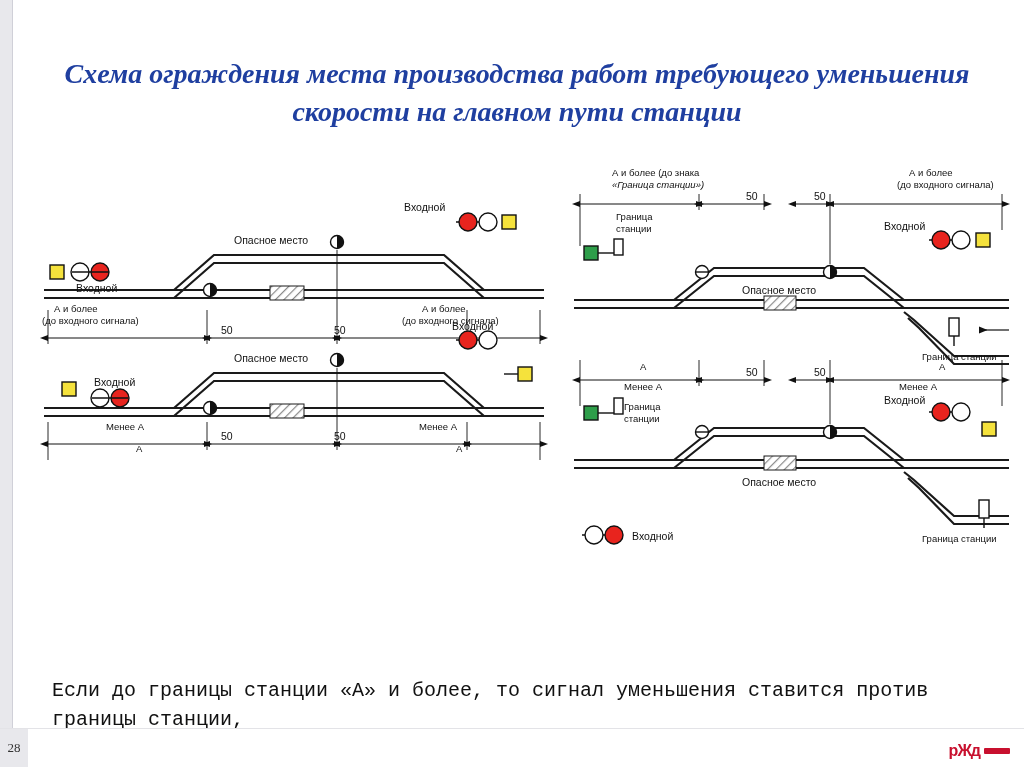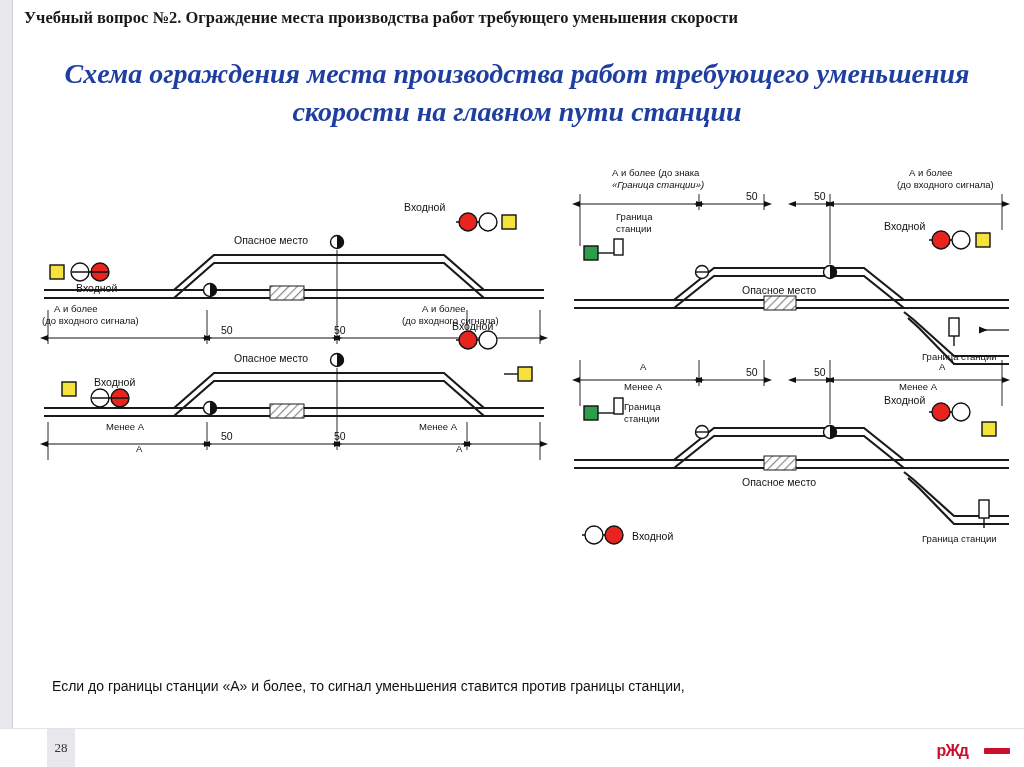--- a/index.html
+++ b/index.html
@@ -27,56 +27,55 @@
     text-align:center;
     font-family:"Liberation Serif", serif;
     font-style:italic;font-weight:bold;
     font-size:28px;color:#1f3fa0;line-height:1.35;
   }
   .diagram{
     position:absolute;left:12px;top:160px;width:1000px;height:500px;
   }
   .footnote{
     position:absolute;left:40px;top:676px;width:950px;
-    font-family:Liberation Sans, sans-serif;
-    font-size:14px;color:#111;line-height:1.45;
+    font-family:Liberation Mono, monospace;
+    font-size:20px;color:#111;line-height:1.45;
   }
   .pagebar{
     position:absolute;left:0;bottom:0;width:1024px;height:38px;
     background:#ffffff;border-top:1px solid #e3e3e7;
   }
   .pagenum-box{
     position:absolute;left:0;bottom:0;width:28px;height:38px;
     background:#e8e8ec;
     display:flex;align-items:center;justify-content:center;
-    font-family:"Liberation Serif", serif;font-size:13px;color:#333;margin-left:47px;
+    font-family:"Liberation Serif", serif;font-size:13px;color:#333;
   }
   .rzd{
     position:absolute;right:14px;bottom:7px;
-    display:flex;align-items:center;gap:16px;
+    display:flex;align-items:center;gap:4px;
   }
   .rzd-glyph{
     font-family:"Liberation Sans", sans-serif;
     font-weight:bold;font-size:16px;color:#c8102e;
     letter-spacing:-1px;
   }
   .rzd-bar{width:26px;height:6px;background:#c8102e;border-radius:1px;}
   svg{display:block;}
   .dlabel{font-family:"Liberation Sans", sans-serif;font-size:10.5px;fill:#111;}
   .dlabel-sm{font-family:"Liberation Sans", sans-serif;font-size:9.5px;fill:#111;}
   .dlabel-it{font-family:"Liberation Sans", sans-serif;font-size:9.5px;fill:#111;font-style:italic;}
 </style>
 </head>
 <body>
 
 <div class="left-bar"></div>
 
 <div class="slide">
 
-  <div class="header">Учебный вопрос №2. Ограждение места производства работ требующего уменьшения скорости</div>
 
   <div class="title">
     <span>Схема ограждения места производства работ требующего уменьшения</span>
     <span>скорости на главном пути станции</span>
   </div>
 
   <div class="diagram">
     <svg width="1000" height="500" viewBox="0 0 1000 500" xmlns="http://www.w3.org/2000/svg">
       <defs>
         <pattern id="hatch" width="6" height="6" patternTransform="rotate(45)" patternUnits="userSpaceOnUse">

